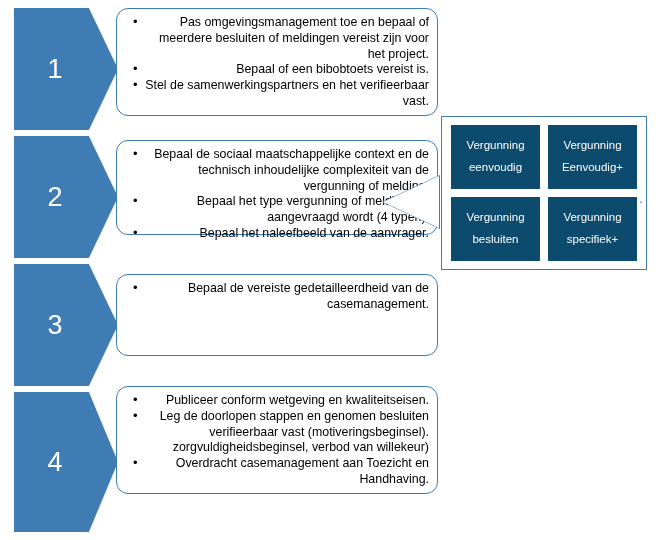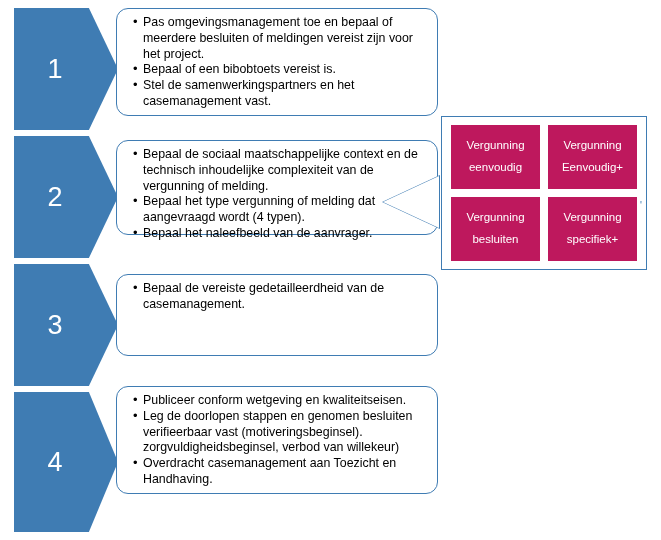--- a/index.html
+++ b/index.html
@@ -48,20 +48,21 @@
   .chev4 { top: 392px; height: 140px; }
 
   
   .callout {
     position: absolute;
     background: #ffffff;
     border: 1px solid #3f7cb3;
     border-radius: 12px;
     box-sizing: border-box;
     padding: 6px 8px 13px 4px;
+    text-align: right;
   }
   .callout ul {
     margin: 0;
     padding: 0 0 0 14px;
     list-style: none;
   }
   .callout li {
     position: relative;
     font-size: 12.4px;
     line-height: 1.27;
@@ -124,21 +125,21 @@
     width: 100%;
     height: 100%;
     display: grid;
     grid-template-columns: 1fr 1fr;
     grid-template-rows: 1fr 1fr;
     gap: 8px;
     padding: 8px 9px;
     box-sizing: border-box;
   }
   .permit-cell {
-    background: #be185d;
+    background: #0c4a6e;
     color: #ffffff;
     display: flex;
     flex-direction: column;
     align-items: center;
     justify-content: center;
     text-align: center;
     font-size: 11.5px;
     line-height: 1.9;
     box-sizing: border-box;
     padding: 2px;
@@ -159,21 +160,21 @@
 
 <div id="canvas">
 
   <div class="chevron chev1">
     <span>1</span>
   </div>
   <div class="callout box1">
     <ul>
       <li>Pas omgevingsmanagement toe en bepaal of meerdere besluiten of meldingen vereist zijn voor het project.</li>
       <li>Bepaal of een bibobtoets vereist is.</li>
-      <li>Stel de samenwerkingspartners en het casemanagement vast.</li>
+      <li>Stel de samenwerkingspartners en het verifieerbaar vast.</li>
     </ul>
   </div>
 
   <div class="chevron chev2">
     <span>2</span>
   </div>
   <div class="callout box2">
     <ul>
       <li>Bepaal de sociaal maatschappelijke context en de technisch inhoudelijke complexiteit van de vergunning of melding.</li>
       <li>Bepaal het type vergunning  of melding dat aangevraagd wordt (4 typen).</li>

